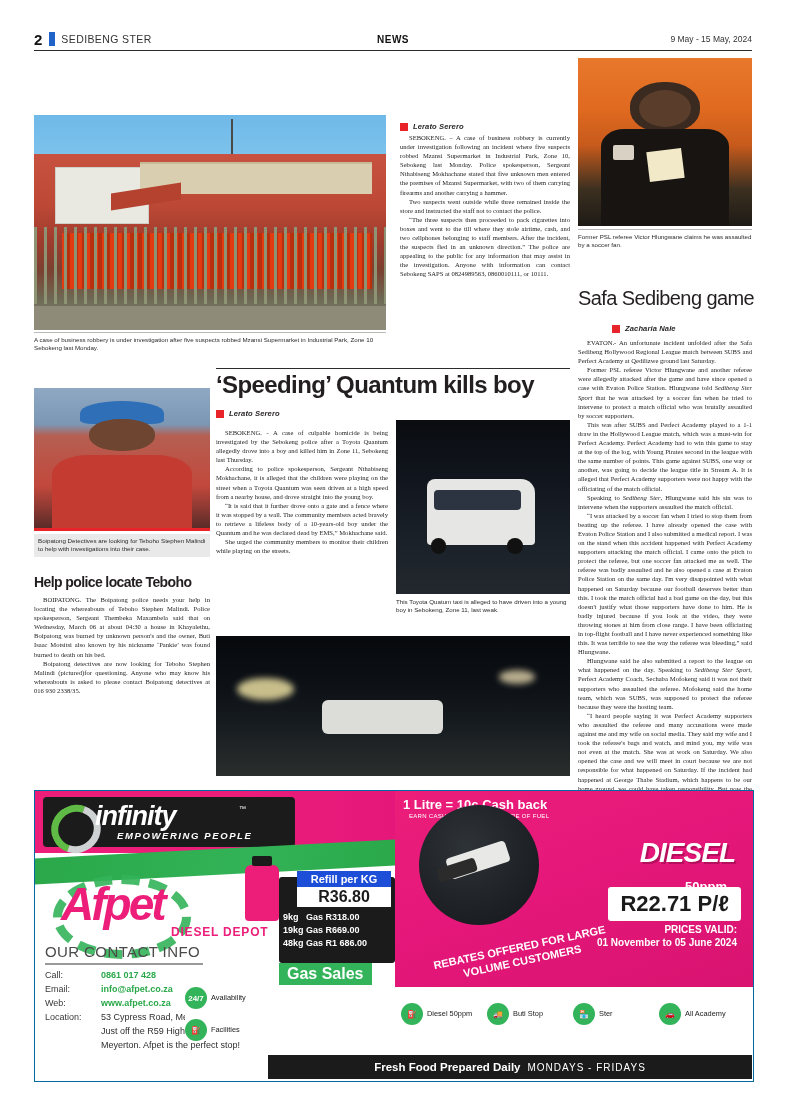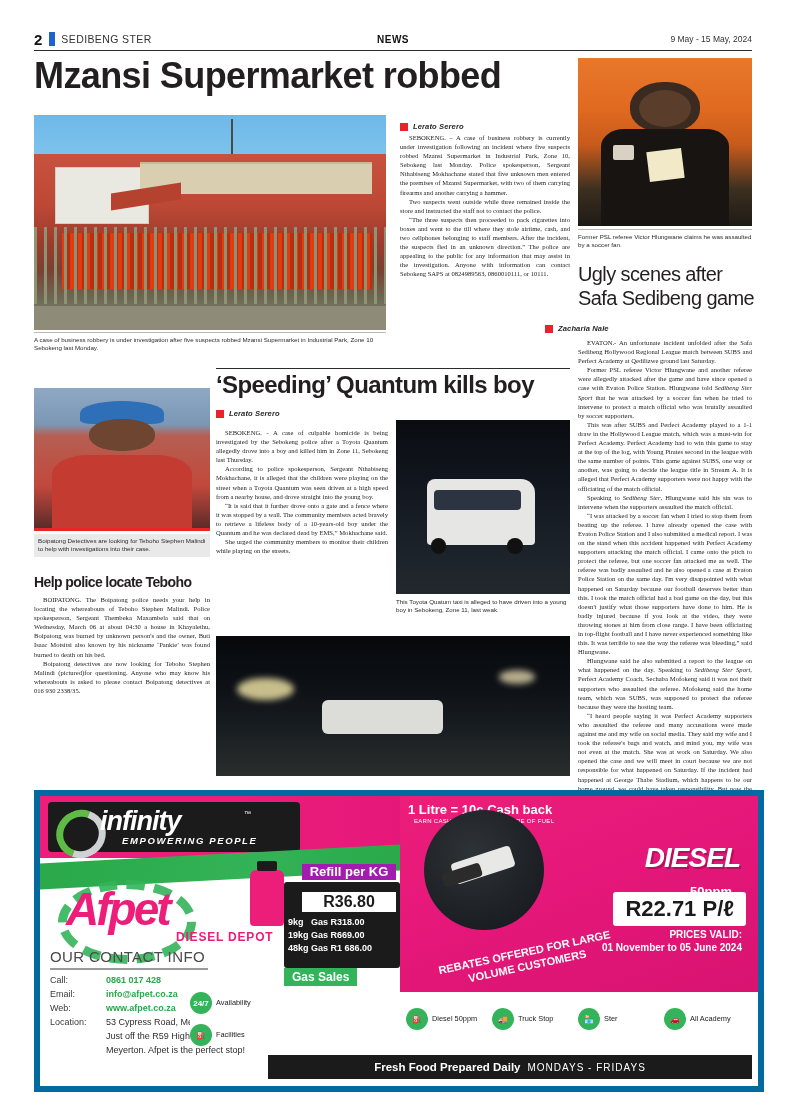--- a/index.html
+++ b/index.html
@@ -60,21 +60,21 @@
   .ph-taxi .win{position:absolute;left:22%;top:40%;width:50%;height:12%;background:#2b3440;border-radius:4px;}
   .ph-taxi .w2{position:absolute;left:20%;top:68%;width:9%;height:9%;background:#111;border-radius:50%;}
   .ph-taxi .w3{position:absolute;left:64%;top:68%;width:9%;height:9%;background:#111;border-radius:50%;}
 
   .ph-night{background:linear-gradient(180deg,#07090c 0%,#0d1116 35%,#161b20 62%,#2a2e2c 100%);}
   .ph-night .car{position:absolute;left:30%;top:46%;width:34%;height:24%;background:#dcdcd8;border-radius:6px;}
   .ph-night .glow{position:absolute;left:6%;top:30%;width:16%;height:16%;background:#f6e9a8;border-radius:50%;filter:blur(3px);opacity:.8;}
   .ph-night .glow2{position:absolute;right:10%;top:24%;width:10%;height:10%;background:#ffeec0;border-radius:50%;filter:blur(3px);opacity:.7;}
 
   
-  .ad{position:absolute;left:34px;top:790px;width:718px;height:290px;background:#fff;overflow:hidden;border:6px solid #0369a1;}
+  .ad{position:absolute;left:34px;top:790px;width:718px;height:290px;background:#fff;overflow:hidden;border:1px solid #0369a1;}
   .ad-left{position:absolute;left:0;top:0;width:360px;height:250px;background:#fff;}
   .ad-pinkband{position:absolute;left:0;top:0;width:360px;height:62px;
      background:linear-gradient(90deg,#ec1e7a 0%,#ec1e7a 55%,#e5177a 100%);}
   .inf-box{position:absolute;left:8px;top:6px;width:252px;height:50px;background:#1b1b1b;border-radius:4px;}
   .inf-swirl{position:absolute;left:8px;top:8px;width:36px;height:34px;border-radius:50%;
      border:7px solid #5fbb46;border-right-color:#cfd2d3;border-bottom-color:#cfd2d3;transform:rotate(-25deg);}
   .inf-name{position:absolute;left:52px;top:4px;font-family:"Liberation Sans",sans-serif;font-style:italic;
      font-weight:bold;font-size:27px;color:#fff;letter-spacing:-1px;}
   .inf-tm{position:absolute;left:196px;top:8px;font-family:"Liberation Sans",sans-serif;font-size:7px;color:#fff;}
   .inf-sub{position:absolute;left:74px;top:33px;font-family:"Liberation Sans",sans-serif;font-style:italic;
@@ -91,28 +91,28 @@
   .contact-rule{position:absolute;left:10px;top:172px;width:158px;height:2px;background:#9a9a9a;}
   .c-rows{position:absolute;left:10px;top:178px;font-family:"Liberation Sans",sans-serif;font-size:9px;line-height:1.55;}
   .c-rows .r{display:flex;}
   .c-rows .k{width:56px;color:#3a3a3a;}
   .c-rows .v{color:#2aa84a;font-weight:bold;}
   .c-rows .v.dark{color:#2f2f2f;font-weight:normal;}
 
   .gas-box{position:absolute;left:244px;top:86px;width:116px;height:86px;background:#1b1b1b;border-radius:3px;}
   .gas-tank{position:absolute;left:210px;top:74px;width:34px;height:56px;background:#ec1e7a;border-radius:6px 6px 4px 4px;}
   .gas-tank::before{content:"";position:absolute;left:7px;top:-9px;width:20px;height:10px;background:#1b1b1b;border-radius:2px;}
-  .refill-lbl{position:absolute;left:262px;top:68px;width:94px;height:16px;background:#a21caf;
-     font-family:"Liberation Sans",sans-serif;font-weight:bold;font-size:13px;color:#fff;text-align:center;line-height:16px;}
+  .refill-lbl{position:absolute;left:262px;top:80px;width:94px;height:16px;background:#1d4ed8;
+     font-family:"Liberation Sans",sans-serif;font-weight:bold;font-size:11px;color:#fff;text-align:center;line-height:16px;}
   .refill-val{position:absolute;left:262px;top:96px;width:94px;height:20px;background:#fff;
      font-family:"Liberation Sans",sans-serif;font-weight:bold;font-size:16px;color:#1b1b1b;text-align:center;line-height:20px;}
   .gas-list{position:absolute;left:248px;top:120px;font-family:"Liberation Sans",sans-serif;font-weight:bold;
      font-size:9px;color:#fff;line-height:1.45;white-space:pre;}
   .gas-sales{position:absolute;left:244px;top:172px;padding:2px 8px;background:#34b45a;
-     font-family:"Liberation Sans",sans-serif;font-weight:bold;font-size:12px;color:#fff;}
+     font-family:"Liberation Sans",sans-serif;font-weight:bold;font-size:16px;color:#fff;}
 
   .ad-right{position:absolute;left:360px;top:0;width:358px;height:250px;
      background:linear-gradient(160deg,#ec1e7a 0%,#e5177a 40%,#d4126d 100%);}
   .litre{position:absolute;left:8px;top:6px;font-family:"Liberation Sans",sans-serif;font-weight:bold;font-size:13px;color:#fff;}
   .litre-sub{position:absolute;left:14px;top:22px;font-family:"Liberation Sans",sans-serif;font-size:6px;color:#fff;letter-spacing:.3px;}
   .diesel{position:absolute;right:18px;top:46px;font-family:"Liberation Sans",sans-serif;font-weight:bold;
      font-size:28px;color:#fff;font-style:italic;letter-spacing:-1px;text-shadow:2px 2px 0 #b50e5c;}
   .pricebox{position:absolute;right:12px;top:96px;padding:4px 12px;background:#fff;border-radius:3px;
      font-family:"Liberation Sans",sans-serif;font-weight:bold;font-size:22px;color:#1b1b1b;}
   .ppm{position:absolute;right:26px;top:88px;font-family:"Liberation Sans",sans-serif;font-weight:bold;font-size:13px;color:#fff;}
@@ -149,21 +149,20 @@
 
   <div class="masthead">
     <span class="mh-pageno">2</span>
     <span class="mh-bar"></span>
     <span class="mh-paper">SEDIBENG STER</span>
     <span class="mh-section">NEWS</span>
     <span class="mh-date">9 May - 15 May, 2024</span>
   </div>
   <div class="mh-rule"></div>
 
-  <div class="hl" style="position:absolute;left:34px;top:58px;width:530px;font-size:36px;">Mzansi Supermarket robbed</div>
 
   <div class="ph ph-shop" style="left:34px;top:115px;width:352px;height:215px;">
     <div class="mast"></div>
       <div class="sign"></div>
       <div class="awn"></div>
       <div class="awn2"></div>
     <div class="trolley"></div>
       <div class="fence"></div>
       <div class="ground"></div>
   </div>
@@ -223,24 +222,23 @@
   <div class="ph ph-ref" style="left:578px;top:58px;width:174px;height:168px;">
     <div class="head"></div>
       <div class="face"></div>
       <div class="body"></div>
     <div class="badge"></div>
       <div class="card"></div>
   </div>
   <div class="rule-thin" style="position:absolute;left:578px;top:229px;width:174px;"></div>
   <div class="cap" style="position:absolute;left:578px;top:233px;width:174px;">Former PSL referee Victor Hlungwane claims he was assaulted by a soccer fan.</div>
 
-  <div class="hl" style="position:absolute;left:578px;top:264px;width:180px;font-size:20px;font-weight:normal;">Ugly scenes after</div>
   <div class="hl" style="position:absolute;left:578px;top:288px;width:180px;font-size:20px;font-weight:normal;">Safa Sedibeng game</div>
 
-  <div class="byline" style="position:absolute;left:545px;top:320px;text-align:right;">
+  <div class="byline" style="position:absolute;left:612px;top:320px;text-align:right;">
     <span class="sq"></span>
     <span class="nm">Zacharia Nale</span>
   </div>
   <div class="body-txt" style="position:absolute;left:578px;top:338px;width:174px;height:710px;overflow:hidden;">
     <p>EVATON.- An unfortunate incident unfolded after the Safa Sedibeng Hollywood Regional League match between SUBS and Perfect Academy at Qedilizwe ground last Saturday.</p>
     <p>Former PSL referee Victor Hlungwane and another referee were allegedly attacked after the game and have since opened a case with Evaton Police Station. Hlungwane told <em>Sedibeng Ster Sport</em> that he was attacked by a soccer fan when he tried to intervene to protect a match official who was brutally assaulted by soccer supporters.</p>
     <p>This was after SUBS and Perfect Academy played to a 1-1 draw in the Hollywood League match, which was a must-win for Perfect Academy. Perfect Academy had to win this game to stay at the top of the log, with Young Pirates second in the league with the same number of points. This game against SUBS, one way or another, was going to decide the league title in Stream A. It is alleged that Perfect Academy supporters were not happy with the officiating of the match official.</p>
     <p>Speaking to <em>Sedibeng Ster</em>, Hlungwane said his sin was to intervene when the supporters assaulted the match official.</p>
     <p>“I was attacked by a soccer fan when I tried to stop them from beating up the referee. I have already opened the case with Evaton Police Station and I also submitted a medical report. I was on the stand when this accident happened with Perfect Academy supporters attacking the match official. I came onto the pitch to protect the referee, but one soccer fan attacked me as well. The referee was badly assaulted and he also opened a case at Evaton Police Station on the same day. I'm very disappointed with what happened on Saturday because our football deserves better than this. I took the match official had a bad game on the day, but this doesn't justify what those supporters have done to him. He is badly injured because if you look at the video, they were throwing stones at him from close range. I have been officiating in top-flight football and I have never experienced something like this. It was terrible to see the way the referee was bleeding,” said Hlungwane.</p>
     <p>Hlungwane said he also submitted a report to the league on what happened on the day. Speaking to <em>Sedibeng Ster Sport</em>, Perfect Academy Coach, Sechaba Mofokeng said it was not their supporters who assaulted the referee. Mofokeng said the home team, which was SUBS, was supposed to protect the referee because they were the hosting team.</p>
@@ -325,21 +323,21 @@
       </div>
     </div>
 
     <div class="icons">
       <div class="ic">
         <span class="cir">⛽</span>
         <span class="lb">Diesel 50ppm</span>
       </div>
       <div class="ic">
         <span class="cir">🚚</span>
-        <span class="lb">Truck Stop</span>
+        <span class="lb">Buti Stop</span>
       </div>
       <div class="ic">
         <span class="cir">🏪</span>
         <span class="lb">Ster</span>
       </div>
       <div class="ic">
         <span class="cir">🚗</span>
         <span class="lb">All Academy</span>
       </div>
     </div>

